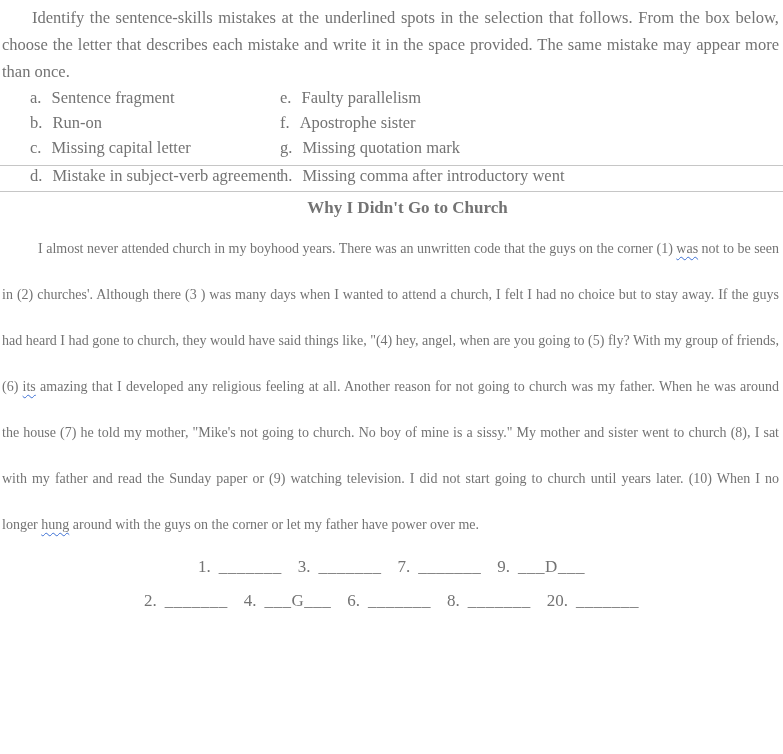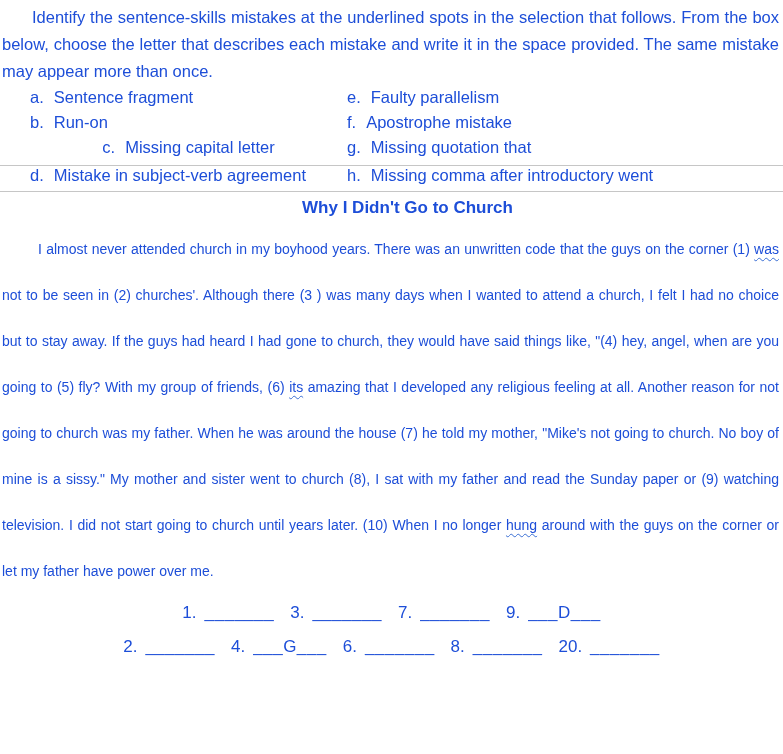--- a/index.html
+++ b/index.html
@@ -6,22 +6,22 @@
     margin: 0;
     padding: 0;
     width: 783px;
     height: 754px;
     background: #ffffff;
     overflow: hidden;
   }
   .page {
     width: 783px;
     height: 754px;
-    font-family: Liberation Sans, sans-serif;
-    color: #1d4ed8;
+    font-family: Liberation Serif, serif;
+    color: #737373;
     box-sizing: border-box;
   }
   .intro {
     margin: 0;
     padding: 4px 4px 0 2px;
     font-size: 16.5px;
     line-height: 27px;
     text-indent: 30px;
     text-align: justify;
   }
@@ -31,26 +31,25 @@
   }
   .opt-row {
     display: flex;
     align-items: baseline;
     height: 25px;
     font-size: 16.5px;
   }
   .opt-row.rule-after {
     border-bottom: 1px solid var(--rule);
     height: 27px;
-    text-align: center;
   }
   .opt-cell {
     display: inline-block;
     padding-left: 30px;
-    width: 347px;
+    width: 280px;
     box-sizing: border-box;
     white-space: nowrap;
   }
   .opt-cell.right { width: auto; padding-left: 0; }
   .opt-letter { display: inline-block; margin-right: 10px; }
   .title {
     margin: 4px 0 0 0;
     text-align: center;
     font-size: 17px;
     font-weight: bold;
@@ -92,25 +91,25 @@
 
   <p class="intro">Identify the sentence-skills mistakes at the underlined spots in the selection that follows. From the box below, choose the letter that describes each mistake and write it in the space provided.  The same mistake may appear more than once.</p>
 
   <div class="options-box" id="options-box">
       <div class="opt-row">
         <span class="opt-cell"><span class="opt-letter">a.</span><span>Sentence fragment</span></span>
         <span class="opt-cell right"><span class="opt-letter">e.</span><span>Faulty parallelism</span></span>
       </div>
       <div class="opt-row">
         <span class="opt-cell"><span class="opt-letter">b.</span><span>Run-on</span></span>
-        <span class="opt-cell right"><span class="opt-letter">f.</span><span>Apostrophe mistake</span></span>
+        <span class="opt-cell right"><span class="opt-letter">f.</span><span>Apostrophe sister</span></span>
       </div>
       <div class="opt-row rule-after">
         <span class="opt-cell"><span class="opt-letter">c.</span><span>Missing capital letter</span></span>
-        <span class="opt-cell right"><span class="opt-letter">g.</span><span>Missing quotation that</span></span>
+        <span class="opt-cell right"><span class="opt-letter">g.</span><span>Missing quotation mark</span></span>
       </div>
       <div class="opt-row">
         <span class="opt-cell"><span class="opt-letter">d.</span><span>Mistake in subject-verb agreement</span></span>
         <span class="opt-cell right"><span class="opt-letter">h.</span><span>Missing comma after introductory went</span></span>
       </div>
     </div>
 
   <h3 class="title">Why I Didn't Go to Church</h3>
 
   <p class="passage" id="passage"><span>I almost never attended church in my boyhood years.  There was an unwritten code that the guys on the corner (1) </span><span class="wavy">was</span><span> not to be seen in (2) churches'.  Although there (3 ) was many days when I wanted to attend a church, I felt I had no choice but to stay away. If the guys had heard I had gone to church, they would have said things like, "(4) hey, angel, when are you going to (5) fly?  With my group of friends, (6) </span><span class="wavy">its</span><span> amazing that I developed any religious feeling at all. Another reason for not going to church was my father.  When he was around the house (7) he told my mother, "Mike's not going to church.  No boy of mine is a sissy."  My mother and sister went to church (8), I sat with my father and read the Sunday paper or (9) watching television.  I did not start going to church until years later.  (10) When I no longer </span><span class="wavy">hung</span><span> around with the guys on the corner or let my father have power over me.</span></p>

